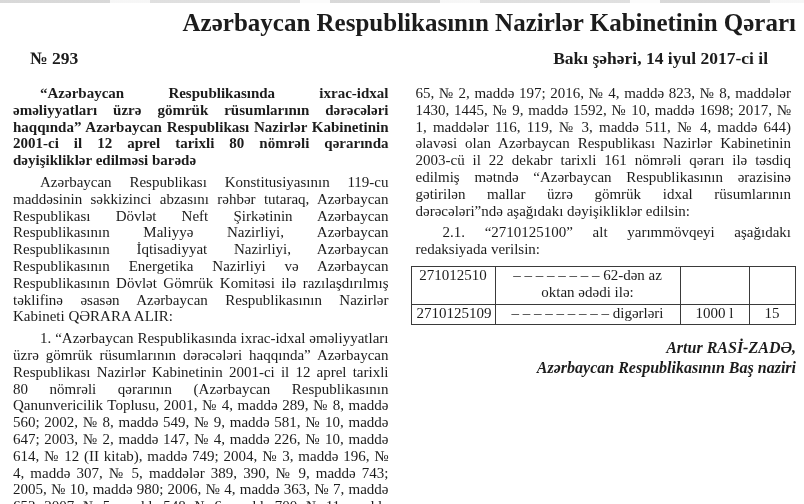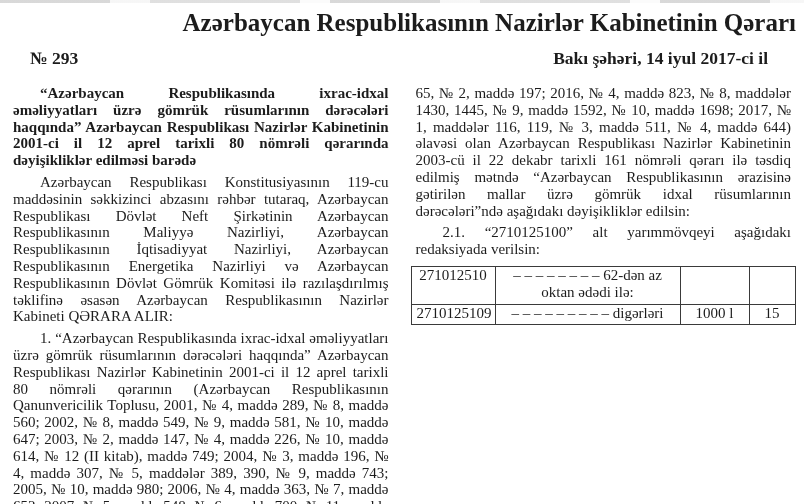--- a/index.html
+++ b/index.html
@@ -121,16 +121,20 @@
           <tr>
             <td>2710125109</td>
             <td class="desc-cell">– – – – – – – – – digərləri</td>
             <td>1000 l</td>
             <td>15</td>
           </tr>
         </tbody>
       </table>
 
 
+      <div class="signature">
+        <div>Artur RASİ-ZADƏ,</div>
+        <div>Azərbaycan Respublikasının Baş naziri</div>
+      </div>
     </div>
 
   </div>
 </div>
 
 </body></html>

